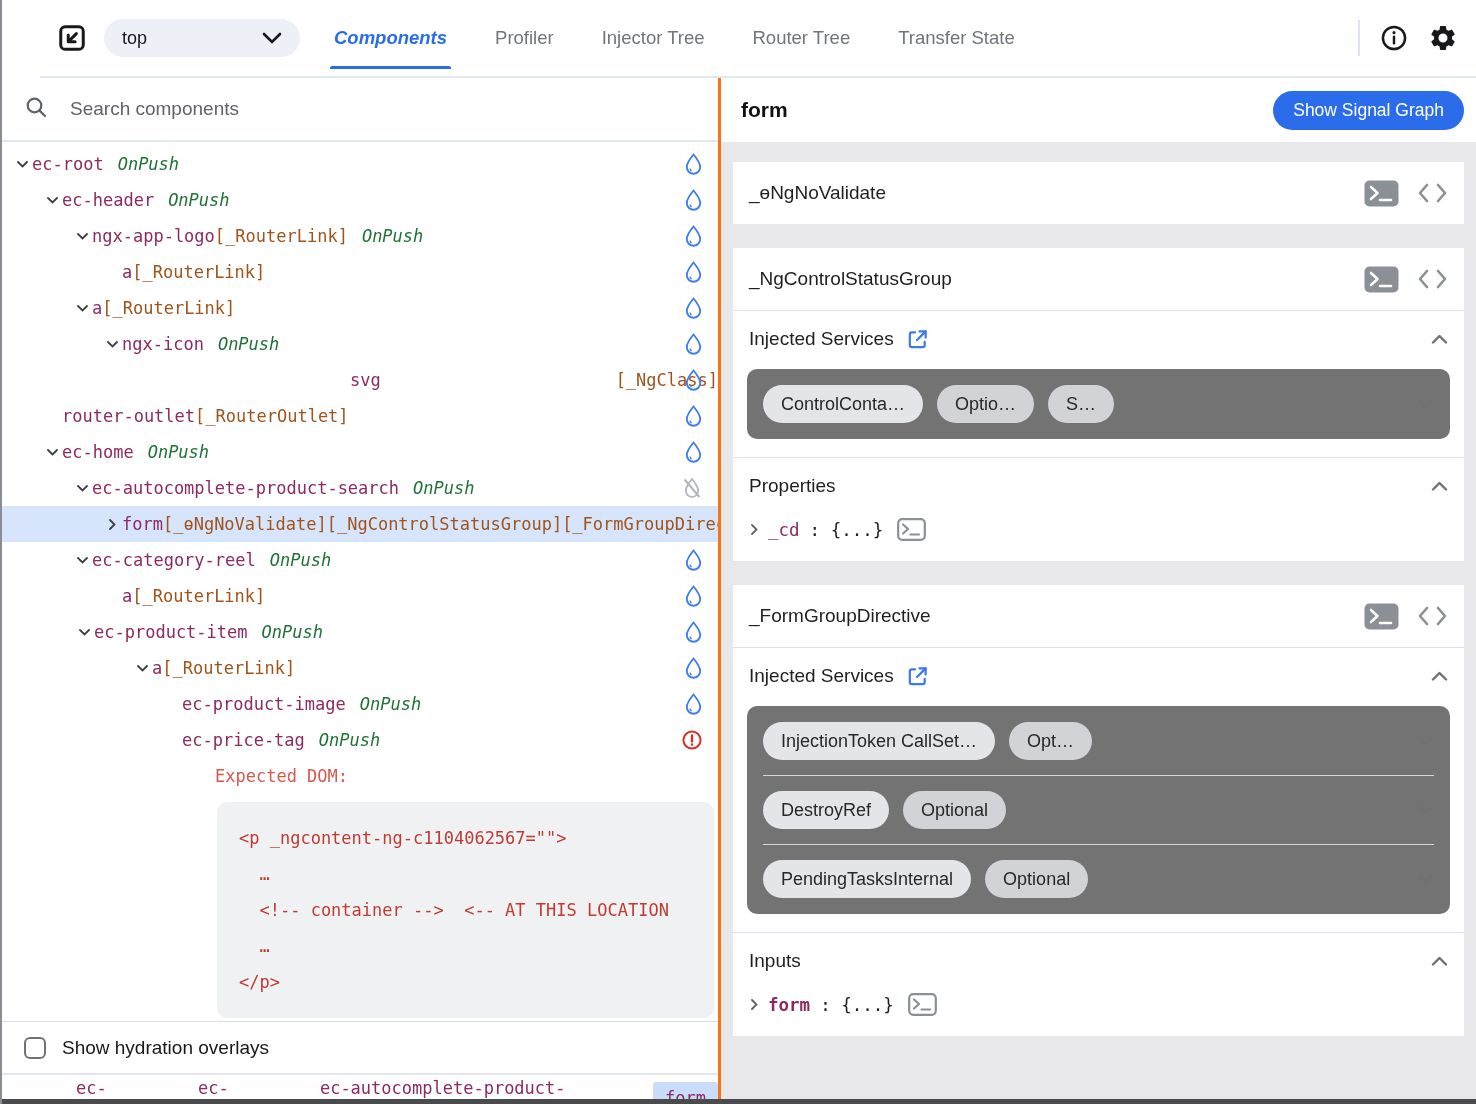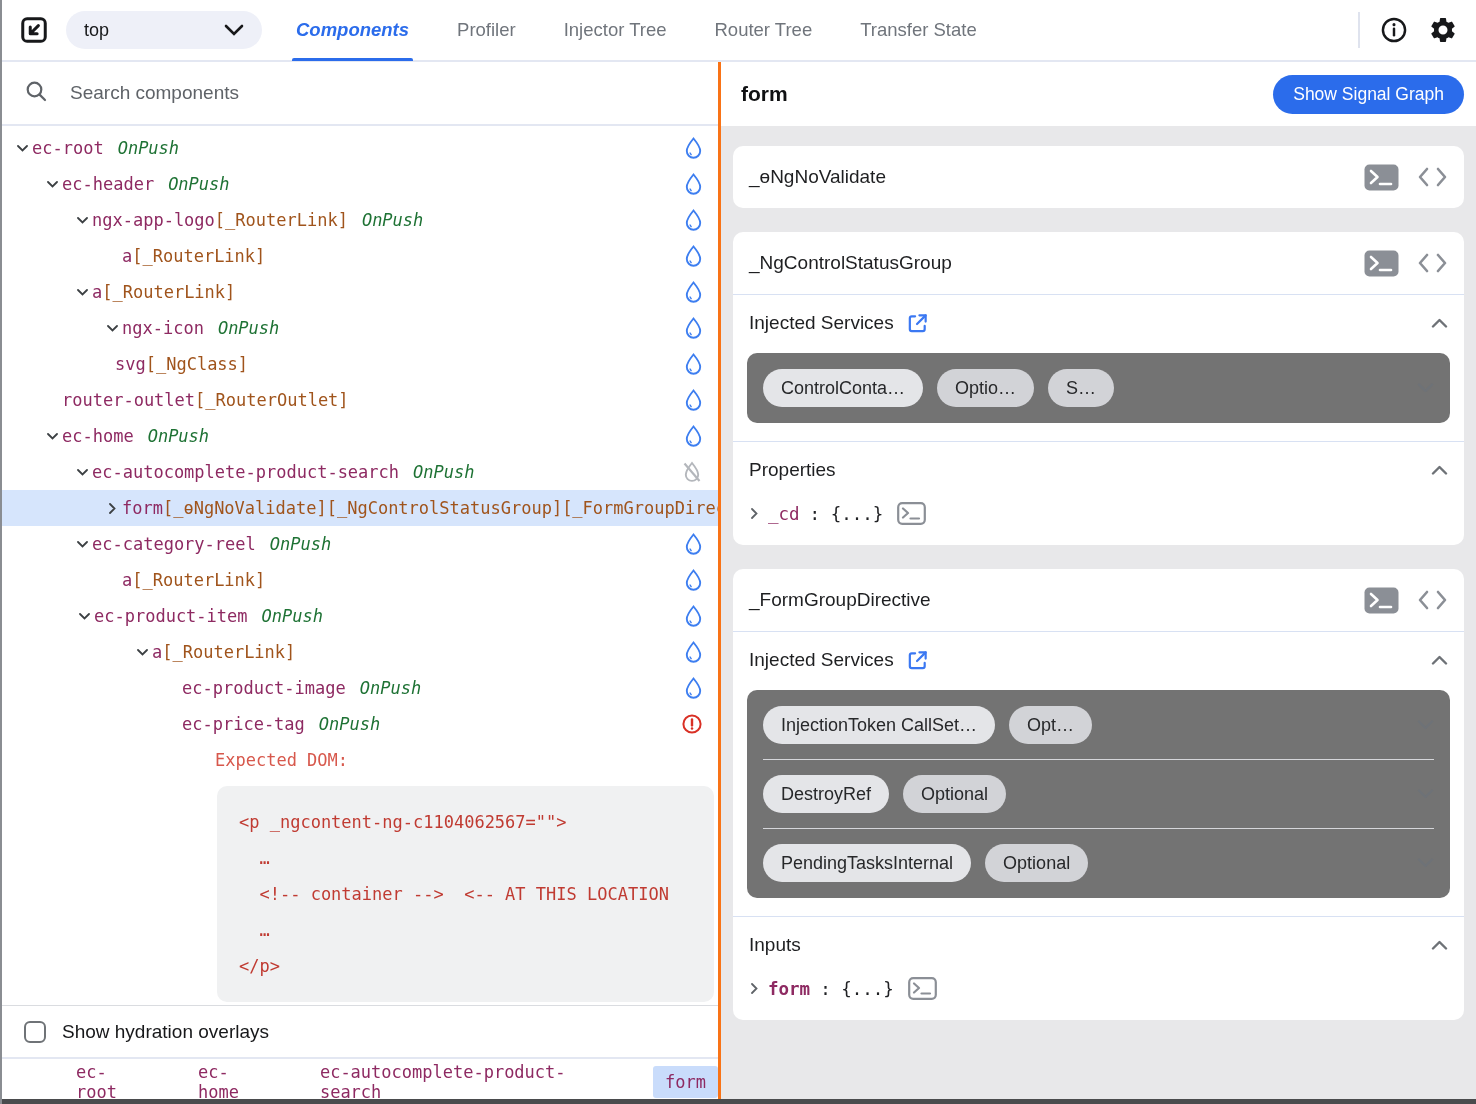--- a/index.html
+++ b/index.html
@@ -1,22 +1,22 @@
 <!DOCTYPE html>
 <html style="--accent: #2b6ceb; --comp: #8e2a62; --dir: #a0541c; --onpush: #1e7234; --red-code: #c03b32; --red-soft: #d7584c; --sel-bg: #d6e5fc; --crumb-bg: #c9dcfb;"><head>
 <meta charset="utf-8">
 <style>
   * { margin:0; padding:0; box-sizing:border-box; }
   html,body { width:1476px; height:1104px; overflow:hidden; background:#fff;
     font-family:"Liberation Sans", sans-serif; color:#202124; }
   .app { position:relative; width:1476px; height:1104px; border-left:2px solid #8a8d92; overflow:hidden; }
 
   
-  .topbar { height:62px; display:flex; align-items:center; padding-left:12px;
-    border-bottom:2px solid #e3e7f2; position:relative; }
+  .topbar { height:78px; display:flex; align-items:center; padding-left:12px;
+    border-bottom:2px solid #e3e7f2; position:relative;margin-left:38px; }
   .inspect-btn { width:40px; height:40px; display:flex; align-items:center; justify-content:center;
     background:none; border:none; cursor:pointer; }
   .frame-select { margin-left:12px; width:196px; height:38px; background:#eef0f8; border-radius:19px;
     display:flex; align-items:center; padding:0 18px; font-size:18px; color:#17181a; cursor:pointer; }
   .frame-select .chev { margin-left:auto; }
   .tabs { display:flex; margin-left:32px; height:62px; }
   .tab { position:relative; height:62px; display:flex; align-items:center; padding:0 2px;
     margin-right:44px; font-size:18.5px; color:#70757c; font-weight:500; background:none; border:none; cursor:pointer; }
   .tab.active { color:var(--accent); font-weight:600;font-style:italic; }
   .tab.active::after { content:""; position:absolute; left:-2px; right:-2px; bottom:0; height:3px;
@@ -57,21 +57,21 @@
 
   
   .right-panel { flex:1; display:flex; flex-direction:column; overflow:hidden; }
   .rp-header { flex:none; height:64px; background:#fff; display:flex; align-items:center;
     padding:0 12px 0 20px; }
   .rp-title { font-size:21px; font-weight:700; color:#101113; }
   .signal-btn { margin-left:auto; height:39px; padding:0 20px; border:none; border-radius:20px;
     background:var(--accent); color:#fff; font-size:17.5px; font-family:inherit; cursor:pointer; }
   .rp-body { flex:1; background:#e8e8ea; padding:20px 12px; display:flex; flex-direction:column;
     gap:24px; overflow:hidden; }
-  .card { background:#fff; border-radius:10px; overflow:hidden; flex:none; }
+  .card { background:#fff; border-radius:0; overflow:hidden; flex:none; }
   .card-header { height:62px; display:flex; align-items:center; padding:0 16px; gap:18px; }
   .card-title { font-size:19px; color:#1e1f21; }
   .card-header .spacer { margin-left:auto; }
   .hdr-divider { border-top:1px solid #d8e1f3; }
   .sec-row { height:56px; display:flex; align-items:center; padding:0 16px; }
   .sec-label { font-size:19px; color:#1e1f21; display:flex; align-items:center; gap:12px; }
   .sec-row .spacer { margin-left:auto; }
   .pillbox { margin:2px 14px 18px 14px; background:#737373; border-radius:10px; padding:16px; }
   .pill-row { display:flex; align-items:center; gap:14px; }
   .pill-row + .pill-row { border-top:1px solid #d5d6da; margin-top:15px; padding-top:15px; }
@@ -237,21 +237,21 @@
             <span class="t-onpush">OnPush</span>
             <span class="t-icon">
               <span style="display: inline-flex;">
                 <svg width="17" height="22" viewBox="0 0 17 22" fill="none" stroke="#3d7ef0" stroke-width="1.9">
                   <path d="M8.5 1.5 C8.5 1.5 1.8 9.6 1.8 14 a6.7 6.7 0 0 0 13.4 0 C15.2 9.6 8.5 1.5 8.5 1.5 Z"></path>
                   <path d="M5 15.5 a3.4 3.4 0 0 0 1.6 2.4" stroke-width="1.4"></path>
                 </svg>
               </span>
             </span>
           </div>
-          <div class="tree-row" style="padding-left: 93px;">
+          <div class="tree-row" style="padding-left: 93px; justify-content: space-between;">
             <span class="t-chev"></span>
             <span class="t-tag">svg</span>
             <span class="t-dir">[_NgClass]</span>
             <span class="t-icon">
               <span style="display: inline-flex;">
                 <svg width="17" height="22" viewBox="0 0 17 22" fill="none" stroke="#3d7ef0" stroke-width="1.9">
                   <path d="M8.5 1.5 C8.5 1.5 1.8 9.6 1.8 14 a6.7 6.7 0 0 0 13.4 0 C15.2 9.6 8.5 1.5 8.5 1.5 Z"></path>
                   <path d="M5 15.5 a3.4 3.4 0 0 0 1.6 2.4" stroke-width="1.4"></path>
                 </svg>
               </span>

